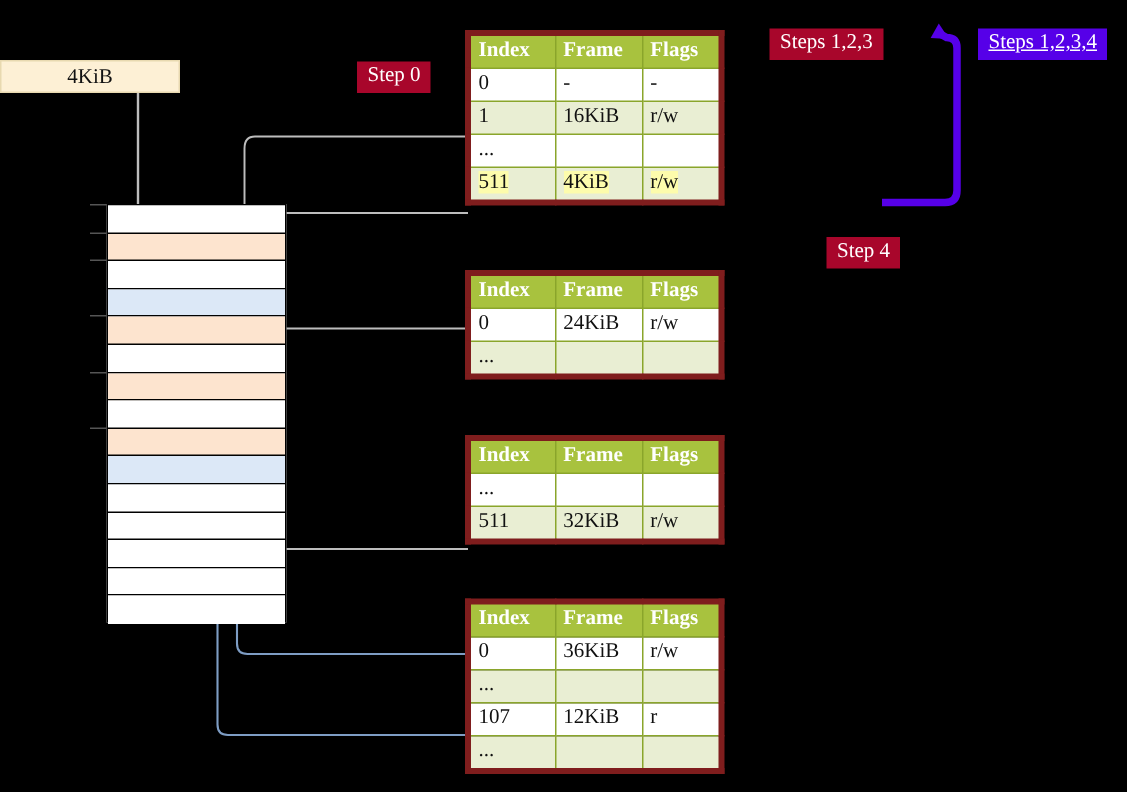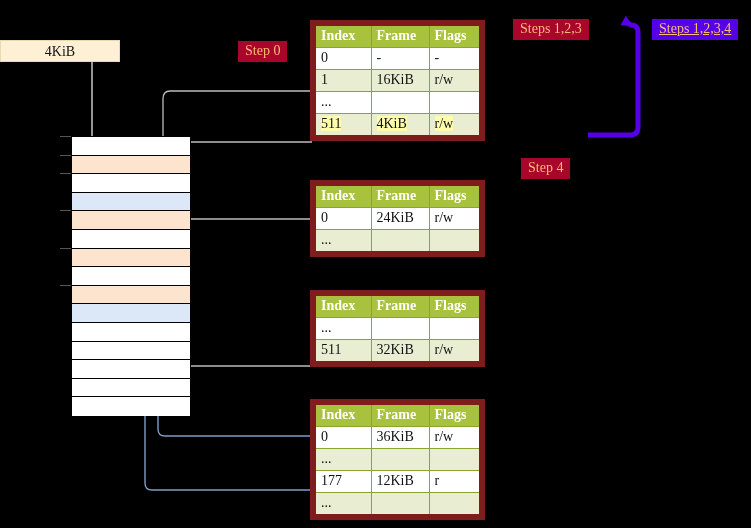--- a/index.html
+++ b/index.html
@@ -11,27 +11,27 @@
   .sizebox{
     left:0px; top:40px; width:120px; height:22px;
     background:#fdf0d5; border:1px solid #e8d9b0;
     color:#111; font-size:14px; line-height:22px; text-align:center;
     box-sizing:border-box;
   }
 
   
   .badge{
     font-size:14px; line-height:18px; padding:1px 7px 2px 7px;
-    color:#fdba74; white-space:nowrap; box-sizing:border-box;
+    color:#ffffff; white-space:nowrap; box-sizing:border-box;
   }
   .badge-red{ background:#a8062b; }
   .badge-purple{ background:#5600e8;text-decoration:underline; }
 
   
-  .ptable{ border-collapse:collapse; border:6px solid #7f1d1d; }
+  .ptable{ border-collapse:collapse; border:4px solid #7f1d1d; }
   .ptable td,.ptable th{
     border:1px solid #8aa52b;
     font-size:14px; padding:2px 5px 3px 5px;
     color:#111; text-align:left; font-weight:normal;
     height:16px; box-sizing:border-box;
   }
   .ptable th{ background:#a8c23e; color:#ffffff; font-weight:bold; }
   .ptable tr.odd td{ background:#ffffff; }
   .ptable tr.even td{ background:#e9eed3; }
   .ptable td .hl{ background:#fdfcac; }
@@ -97,21 +97,21 @@
   <path d="M588,135 L630,135 Q638,135 638,127 L638,32 Q638,25 631,25 L624,21" fill="none" stroke="#5600e8" stroke-width="5" marker-end="url(#ahPurple)"></path>
 </svg>
 
 <div class="abs sizebox">
   <span>4KiB</span>
 </div>
 
 <div class="abs badge badge-red" style="left:190px; top:41px;margin-left:48px;">Step 0</div>
 <div class="abs badge badge-red" style="left:513px; top:19px;">Steps 1,2,3</div>
 <div class="abs badge badge-purple" style="left:652px; top:19px;">Steps 1,2,3,4</div>
-<div class="abs badge badge-red" style="left:521px; top:158px;">Step 4</div>
+<div class="abs badge badge-red" style="left:551px; top:158px;">Step 4</div>
 
 <div class="abs memcol" id="memcol">
     <div class="memrow fill-white" style="top: 0px;"></div>
     <div class="memrow fill-peach" style="top: 18.6px;"></div>
     <div class="memrow fill-white" style="top: 37.2px;"></div>
     <div class="memrow fill-blue" style="top: 55.8px;"></div>
     <div class="memrow fill-peach" style="top: 74.4px;"></div>
     <div class="memrow fill-white" style="top: 93px;"></div>
     <div class="memrow fill-peach" style="top: 111.6px;"></div>
     <div class="memrow fill-white" style="top: 130.2px;"></div>
@@ -228,21 +228,21 @@
           <td class="c-index">0</td>
           <td class="c-frame">36KiB</td>
           <td class="c-flags">r/w</td>
         </tr>
         <tr class="even">
           <td class="c-index">...</td>
           <td class="c-frame"></td>
           <td class="c-flags"></td>
         </tr>
         <tr class="odd">
-          <td class="c-index">177</td>
+          <td class="c-index">107</td>
           <td class="c-frame">12KiB</td>
           <td class="c-flags">r</td>
         </tr>
         <tr class="even">
           <td class="c-index">...</td>
           <td class="c-frame"></td>
           <td class="c-flags"></td>
         </tr>
       </tbody>
   </table>

